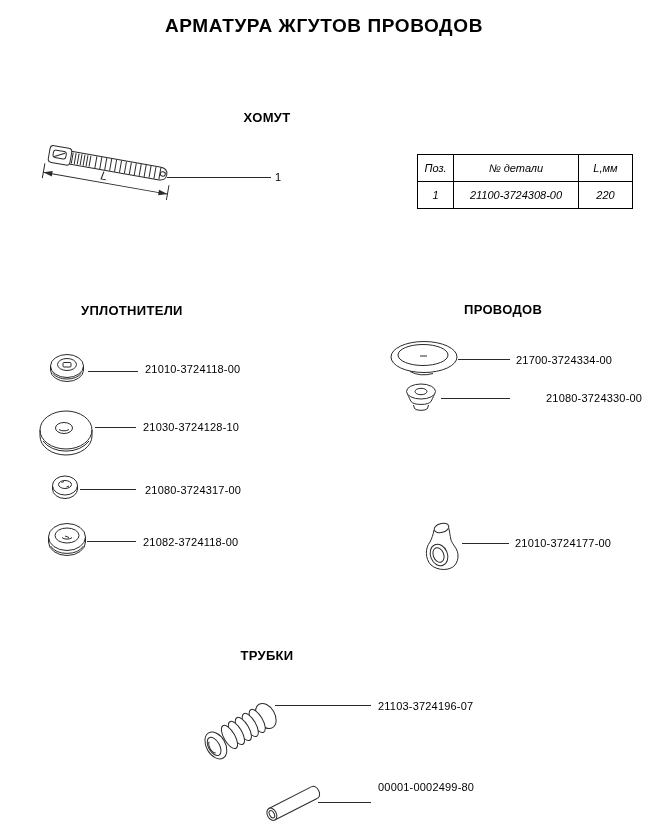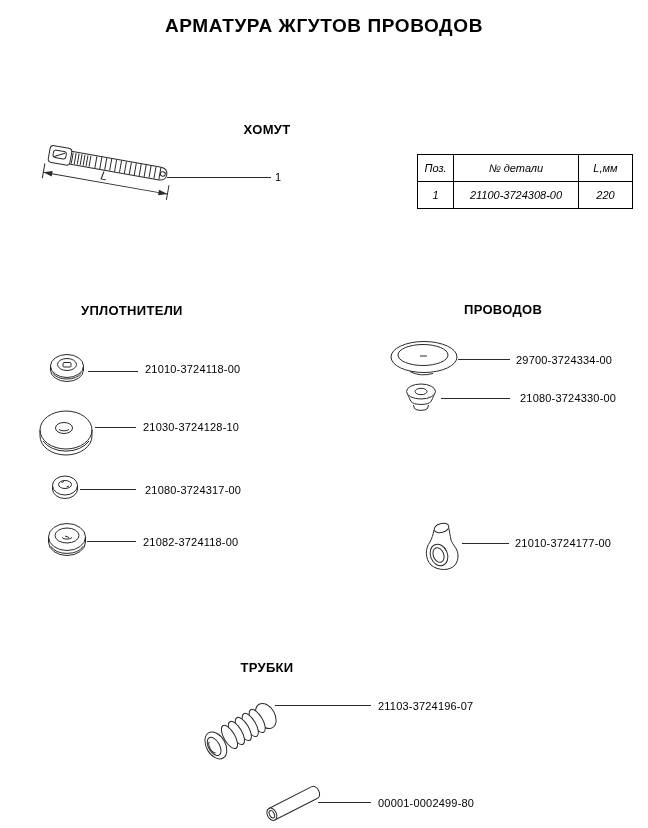--- a/index.html
+++ b/index.html
@@ -6,21 +6,21 @@
   .page{
     position:relative;width:648px;height:828px;background:#fff;
     font-family:"Liberation Sans",sans-serif;color:#000;overflow:hidden;
   }
   .abs{position:absolute;}
   .page-title{
     top:15px;left:0;width:648px;text-align:center;
     font-size:19px;font-weight:bold;letter-spacing:0.6px;
   }
   .section-title{font-size:13px;font-weight:bold;letter-spacing:0.3px;white-space:nowrap;}
-  .section-title.centered{left:0;width:534px;text-align:center;margin-top:12px;}
+  .section-title.centered{left:0;width:534px;text-align:center;}
   .part-label{font-size:11px;letter-spacing:0.2px;white-space:nowrap;line-height:14px;}
   .callout{font-size:11px;line-height:14px;}
   .leader{height:1px;background:#2a2a2a;}
   svg{overflow:visible;}
   .draw{fill:none;stroke:#2a2a2a;stroke-width:1;}
   .draw-w{fill:#ffffff;stroke:#2a2a2a;stroke-width:1;}
   table.parts{
     border-collapse:collapse;font-size:11px;
   }
   table.parts td,table.parts th{
@@ -124,32 +124,32 @@
 
   <div class="abs section-title" style="left:464px;top:302px;">ПРОВОДОВ</div>
 
   <svg class="abs" style="left:388px;top:337px;" width="72" height="44" viewBox="0 0 72 44">
     <ellipse class="draw-w" cx="36" cy="20" rx="33" ry="15.5"></ellipse>
     <ellipse class="draw" cx="35" cy="18" rx="25" ry="10.5"></ellipse>
     <path class="draw" d="M32,19 H39"></path>
     <path class="draw" d="M22,34.5 Q32,40 45,36.5"></path>
   </svg>
   <div class="abs leader" style="left:458px;top:359px;width:52px;"></div>
-  <div class="abs part-label" style="left:516px;top:353px;">29700-3724334-00</div>
+  <div class="abs part-label" style="left:516px;top:353px;">21700-3724334-00</div>
 
   <svg class="abs" style="left:403px;top:383px;" width="38" height="32" viewBox="0 0 38 32">
     <path class="draw" d="M4.5,11 C6,14.5 7,16.5 8,18.5 M31.5,11 C30,14.5 29,16.5 28,18.5"></path>
     <path class="draw" d="M8,18.5 A10.5,4.2 0 0 0 28,18.5"></path>
     <path class="draw" d="M10.5,22 L11.5,25.5 M25.5,22 L24.5,25.5"></path>
     <path class="draw" d="M11.5,25.5 A7,3 0 0 0 24.5,25.5"></path>
     <ellipse class="draw-w" cx="18" cy="8.5" rx="14.5" ry="7.5"></ellipse>
     <ellipse class="draw" cx="18" cy="8.5" rx="6" ry="3.2"></ellipse>
   </svg>
   <div class="abs leader" style="left:441px;top:398px;width:69px;"></div>
-  <div class="abs part-label" style="left:520px;top:391px;text-align:right;">21080-3724330-00</div>
+  <div class="abs part-label" style="left:546px;top:391px;text-align:right;">21080-3724330-00</div>
 
 
   <svg class="abs" style="left:426px;top:521px;" width="36" height="52" viewBox="0 0 36 52">
     <path class="draw-w" d="M8,9 C7,14 6,17 4,21 C-1,27 -1,38 5,44 C12,50 24,50 29,44 C33,39 33,31 29,26 C27,23 26,21.5 25,19 C24,14 23.5,11 23,7.5"></path>
     <ellipse class="draw-w" cx="15.5" cy="7" rx="7.5" ry="4.5" transform="rotate(-15 15.5 7)"></ellipse>
     <ellipse class="draw" cx="13" cy="34" rx="8.5" ry="11" transform="rotate(-22 13 34)"></ellipse>
     <ellipse class="draw" cx="12.5" cy="34" rx="5.2" ry="7.5" transform="rotate(-22 12.5 34)"></ellipse>
   </svg>
   <div class="abs leader" style="left:462px;top:543px;width:47px;"></div>
   <div class="abs part-label" style="left:515px;top:536px;">21010-3724177-00</div>
@@ -175,15 +175,15 @@
 
   <svg class="abs" style="left:256px;top:781px;" width="70" height="46" viewBox="0 0 70 46">
     <g transform="translate(4,32) rotate(-27)">
       <path class="draw" d="M10,0 H58 M10,13 H58"></path>
       <path class="draw" d="M58,0 A4.5,6.5 0 0 1 58,13"></path>
       <ellipse class="draw-w" cx="10" cy="6.5" rx="4.5" ry="6.5"></ellipse>
       <ellipse class="draw" cx="10" cy="6.5" rx="2.3" ry="4"></ellipse>
     </g>
   </svg>
   <div class="abs leader" style="left:318px;top:802px;width:53px;"></div>
-  <div class="abs part-label" style="left:378px;top:796px;text-align:right;">00001-0002499-80</div>
+  <div class="abs part-label" style="left:378px;top:780px;text-align:right;">00001-0002499-80</div>
 
 </div>
 
 </body></html>

